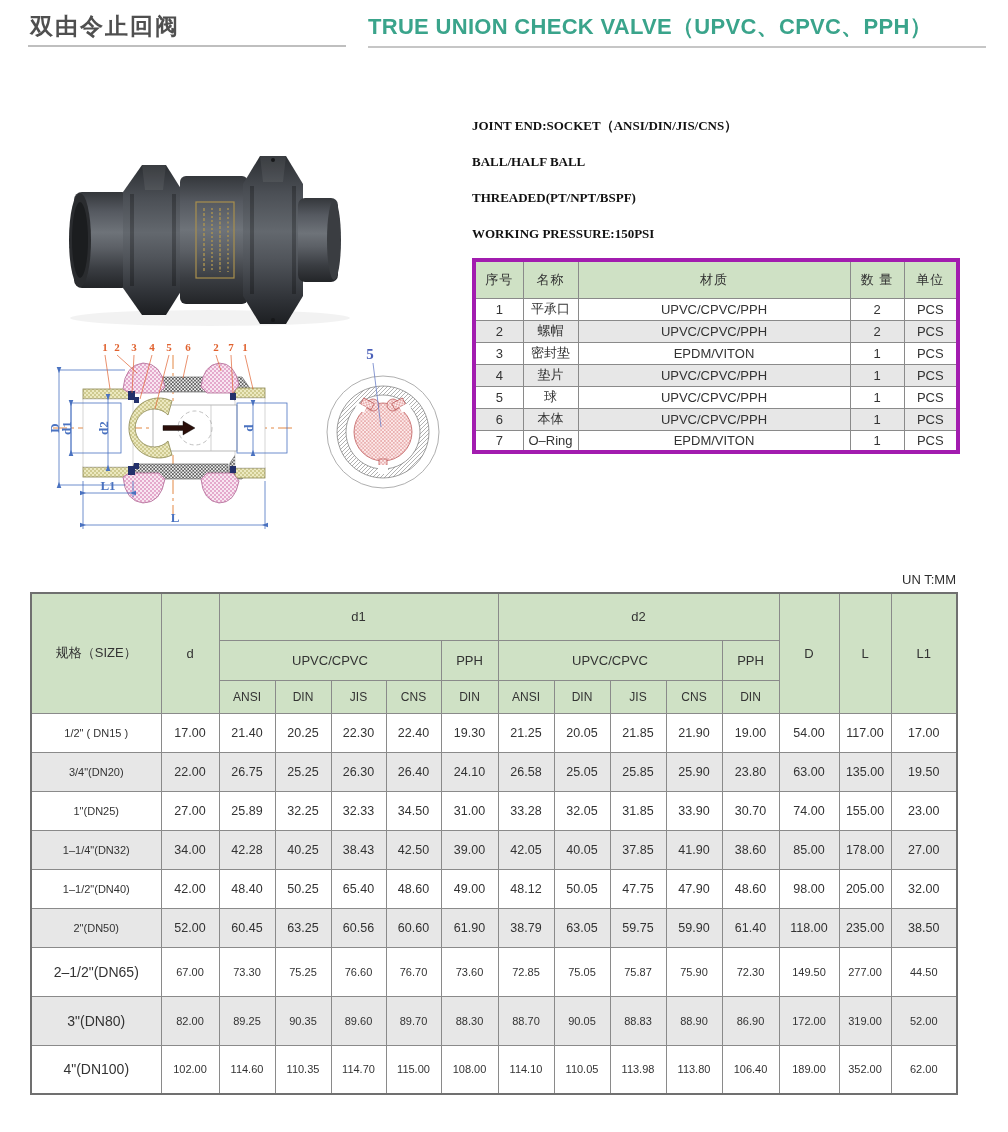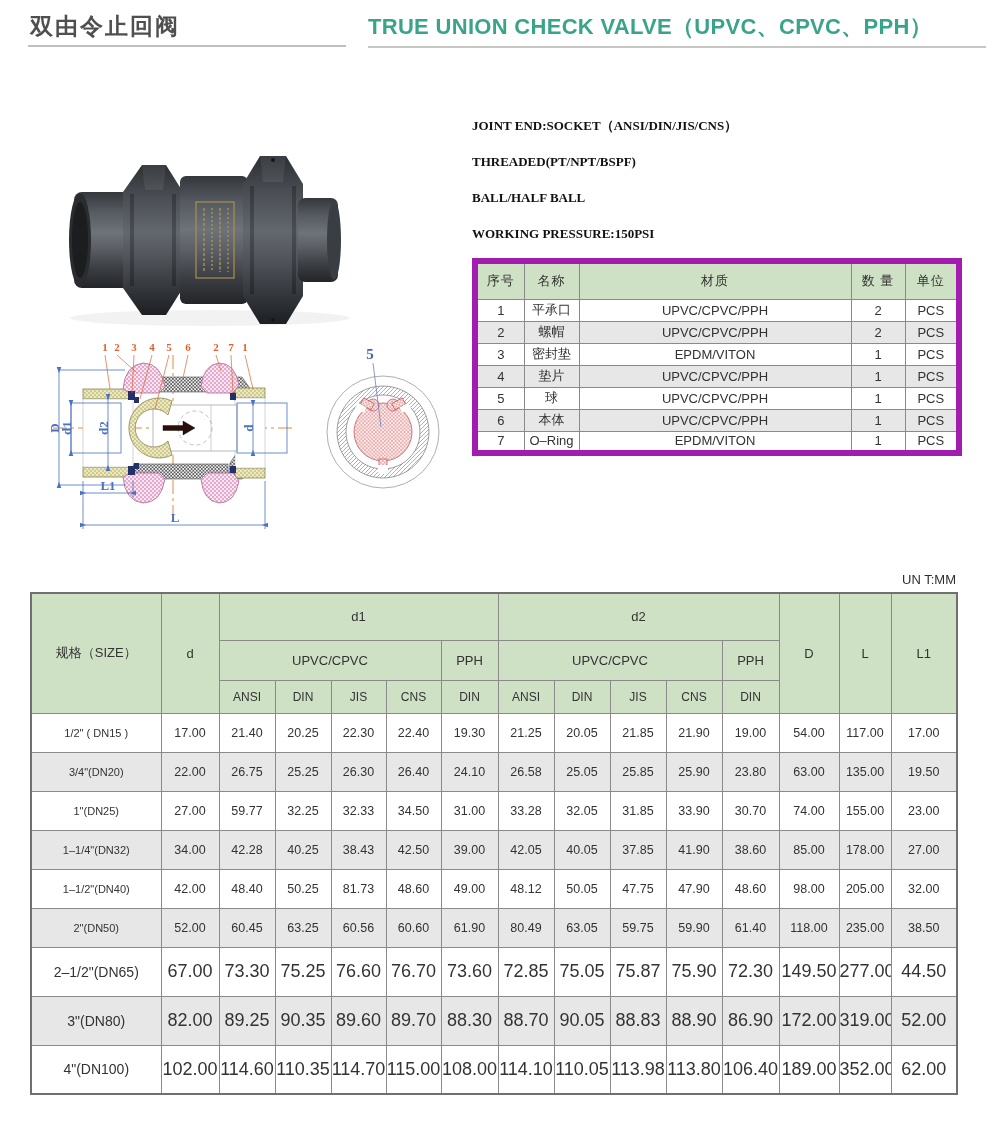--- a/index.html
+++ b/index.html
@@ -17,39 +17,39 @@
   .photo-wrap   { position:absolute; left:60px; top:150px; width:290px; height:180px; }
   .drawing-wrap { position:absolute; left:25px; top:333px; width:440px; height:205px; }
 
   
   .specs { position:absolute; left:472px; top:108px; width:480px;font-family:Liberation Serif, serif; }
   .spec-line { font-size:13px; font-weight:bold; color:#111; line-height:36px; white-space:nowrap; }
 
   
   .parts-table { position:absolute; left:472px; top:258px; width:484px; border-collapse:collapse; table-layout:fixed; }
   .parts-table th, .parts-table td { border:1px solid #8a8a8a; text-align:center; vertical-align:middle; overflow:hidden; }
-  .parts-table { border:6px solid #a21caf; }
+  .parts-table { border:4px solid #a21caf; }
   .parts-table th { background:#cfe1c5; height:38px; font-size:13px; font-weight:normal; color:#333; letter-spacing:1px; }
   .parts-table td { height:22px; font-size:13px; color:#333; background:#fff; }
   .parts-table tr.alt td { background:#e7e7e7; }
 
   
   .unit-note { position:absolute; left:800px; top:572px; width:156px; text-align:right; font-size:13px; font-weight:normal; color:#2e2e2e; }
 
   
   .size-table { position:absolute; left:30px; top:592px; width:926px; border-collapse:collapse; table-layout:fixed; border:2px solid #707070; }
   .size-table th, .size-table td { border:1px solid #8a8a8a; text-align:center; vertical-align:middle; overflow:hidden; }
   .size-table th { background:#cfe1c5; font-weight:normal; font-size:13px; color:#333; }
   .size-table thead tr.r1 th { height:47px; }
   .size-table thead tr.r2 th { height:40px;text-align:center; }
   .size-table thead tr.r3 th { height:33px; font-size:12px; }
   .size-table td { height:39px; font-size:12.5px; color:#333; background:#fff; }
   .size-table td.size-cell { font-size:11px; }
   .size-table tr.alt td { background:#e7e7e7; }
-  .size-table tr.big td { height:49px; font-size:18px; }
+  .size-table tr.big td { height:49px; font-size:11px; }
   .size-table tr.big td.size-cell { font-size:14px; }
 </style>
 </head>
 <body>
 
 <div class="page">
 
   <div class="title-zh">双由令止回阀</div>
   <div class="rule-zh"></div>
   <div class="title-en">TRUE UNION CHECK VALVE（UPVC、CPVC、PPH）</div>
@@ -100,22 +100,22 @@
       <circle cx="213" cy="10" r="2" fill="#17181a"></circle>
       <circle cx="213" cy="170" r="2" fill="#17181a"></circle>
 
       <rect x="238" y="48" width="40" height="84" rx="7" fill="url(#gCyl)"></rect>
       <ellipse cx="274" cy="90" rx="7" ry="40" fill="#3a3d41"></ellipse>
     </svg>
   </div>
 
   <div class="specs">
     <div class="spec-line">JOINT END:SOCKET（ANSI/DIN/JIS/CNS）</div>
+    <div class="spec-line">BALL/HALF BALL</div>
     <div class="spec-line">THREADED(PT/NPT/BSPF)</div>
-    <div class="spec-line">BALL/HALF BALL</div>
     <div class="spec-line">WORKING PRESSURE:150PSI</div>
   </div>
 
   <table class="parts-table">
     <colgroup>
         <col style="width:49px">
         <col style="width:55px">
         <col style="width:272px">
         <col style="width:54px">
         <col style="width:54px">
@@ -394,21 +394,21 @@
           <td>25.85</td>
           <td>25.90</td>
           <td>23.80</td>
           <td>63.00</td>
           <td>135.00</td>
           <td>19.50</td>
         </tr>
         <tr class="">
           <td class="size-cell">1"(DN25)</td>
           <td>27.00</td>
-          <td>59.77</td>
+          <td>25.89</td>
           <td>32.25</td>
           <td>32.33</td>
           <td>34.50</td>
           <td>31.00</td>
           <td>33.28</td>
           <td>32.05</td>
           <td>31.85</td>
           <td>33.90</td>
           <td>30.70</td>
           <td>74.00</td>
@@ -430,41 +430,41 @@
           <td>38.60</td>
           <td>85.00</td>
           <td>178.00</td>
           <td>27.00</td>
         </tr>
         <tr class="">
           <td class="size-cell">1–1/2"(DN40)</td>
           <td>42.00</td>
           <td>48.40</td>
           <td>50.25</td>
-          <td>81.73</td>
+          <td>65.40</td>
           <td>48.60</td>
           <td>49.00</td>
           <td>48.12</td>
           <td>50.05</td>
           <td>47.75</td>
           <td>47.90</td>
           <td>48.60</td>
           <td>98.00</td>
           <td>205.00</td>
           <td>32.00</td>
         </tr>
         <tr class="alt ">
           <td class="size-cell">2"(DN50)</td>
           <td>52.00</td>
           <td>60.45</td>
           <td>63.25</td>
           <td>60.56</td>
           <td>60.60</td>
           <td>61.90</td>
-          <td>80.49</td>
+          <td>38.79</td>
           <td>63.05</td>
           <td>59.75</td>
           <td>59.90</td>
           <td>61.40</td>
           <td>118.00</td>
           <td>235.00</td>
           <td>38.50</td>
         </tr>
         <tr class="big">
           <td class="size-cell">2–1/2"(DN65)</td>

